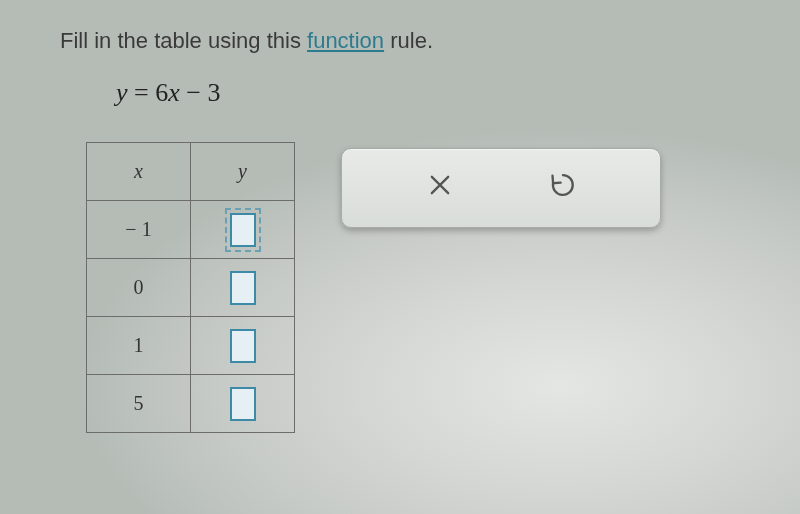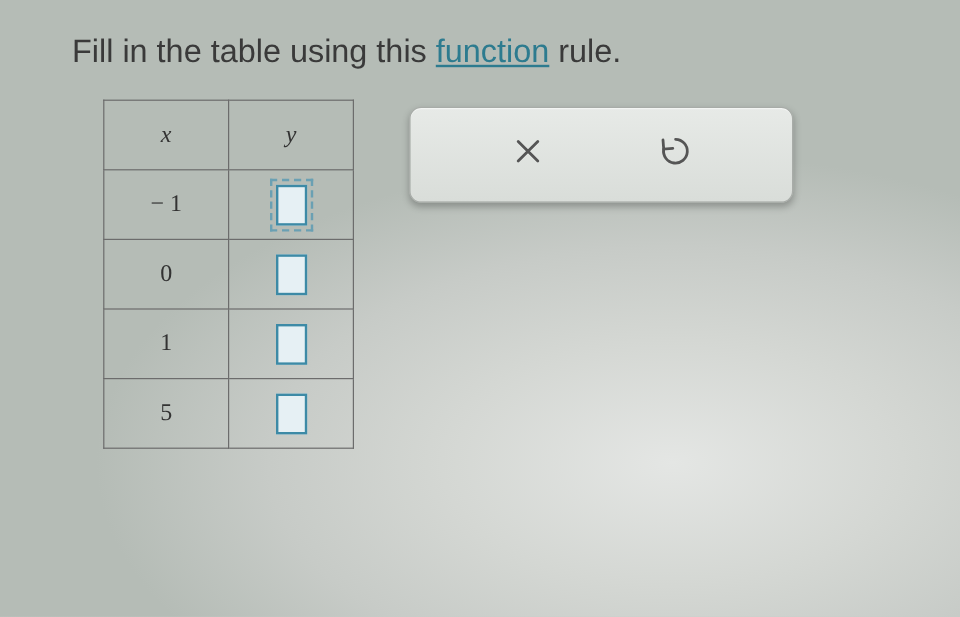--- a/index.html
+++ b/index.html
@@ -11,21 +11,21 @@
   }
   body {
     background: radial-gradient(ellipse 60% 50% at 70% 75%, #e4e6e4 0%, #d4d7d3 40%, #c7cbc7 70%, #b5bcb6 100%);
     position: relative;
     overflow: hidden;
   }
   .page {
     padding: 28px 60px;
   }
   .instructions {
-    font-size: 27px;
+    font-size: 22px;
     color: #3a3a3a;
     margin-bottom: 24px;
   }
   .instructions .func-link {
     color: #2d7b8f;
     text-decoration: underline;
     cursor: pointer;
   }
   .equation {
     font-family: 'Times New Roman', Times, serif;
@@ -101,20 +101,27 @@
   .icon-btn svg { width: 28px; height: 28px; }
 </style>
 </head>
 <body>
 
 <div class="page">
   <div class="instructions">
     <span>Fill in the table using this </span><span class="func-link">function</span><span> rule.</span>
   </div>
 
+  <div class="equation">
+    <span>y</span>
+    <span class="op">=</span>
+    <span class="op">6</span><span>x</span>
+    <span class="op">−</span>
+    <span class="op">3</span>
+  </div>
 
   <div class="content-row">
     <table class="fn-table">
       <thead>
         <tr>
           <th>x</th>
           <th>y</th>
         </tr>
       </thead>
       <tbody id="fn-tbody">

